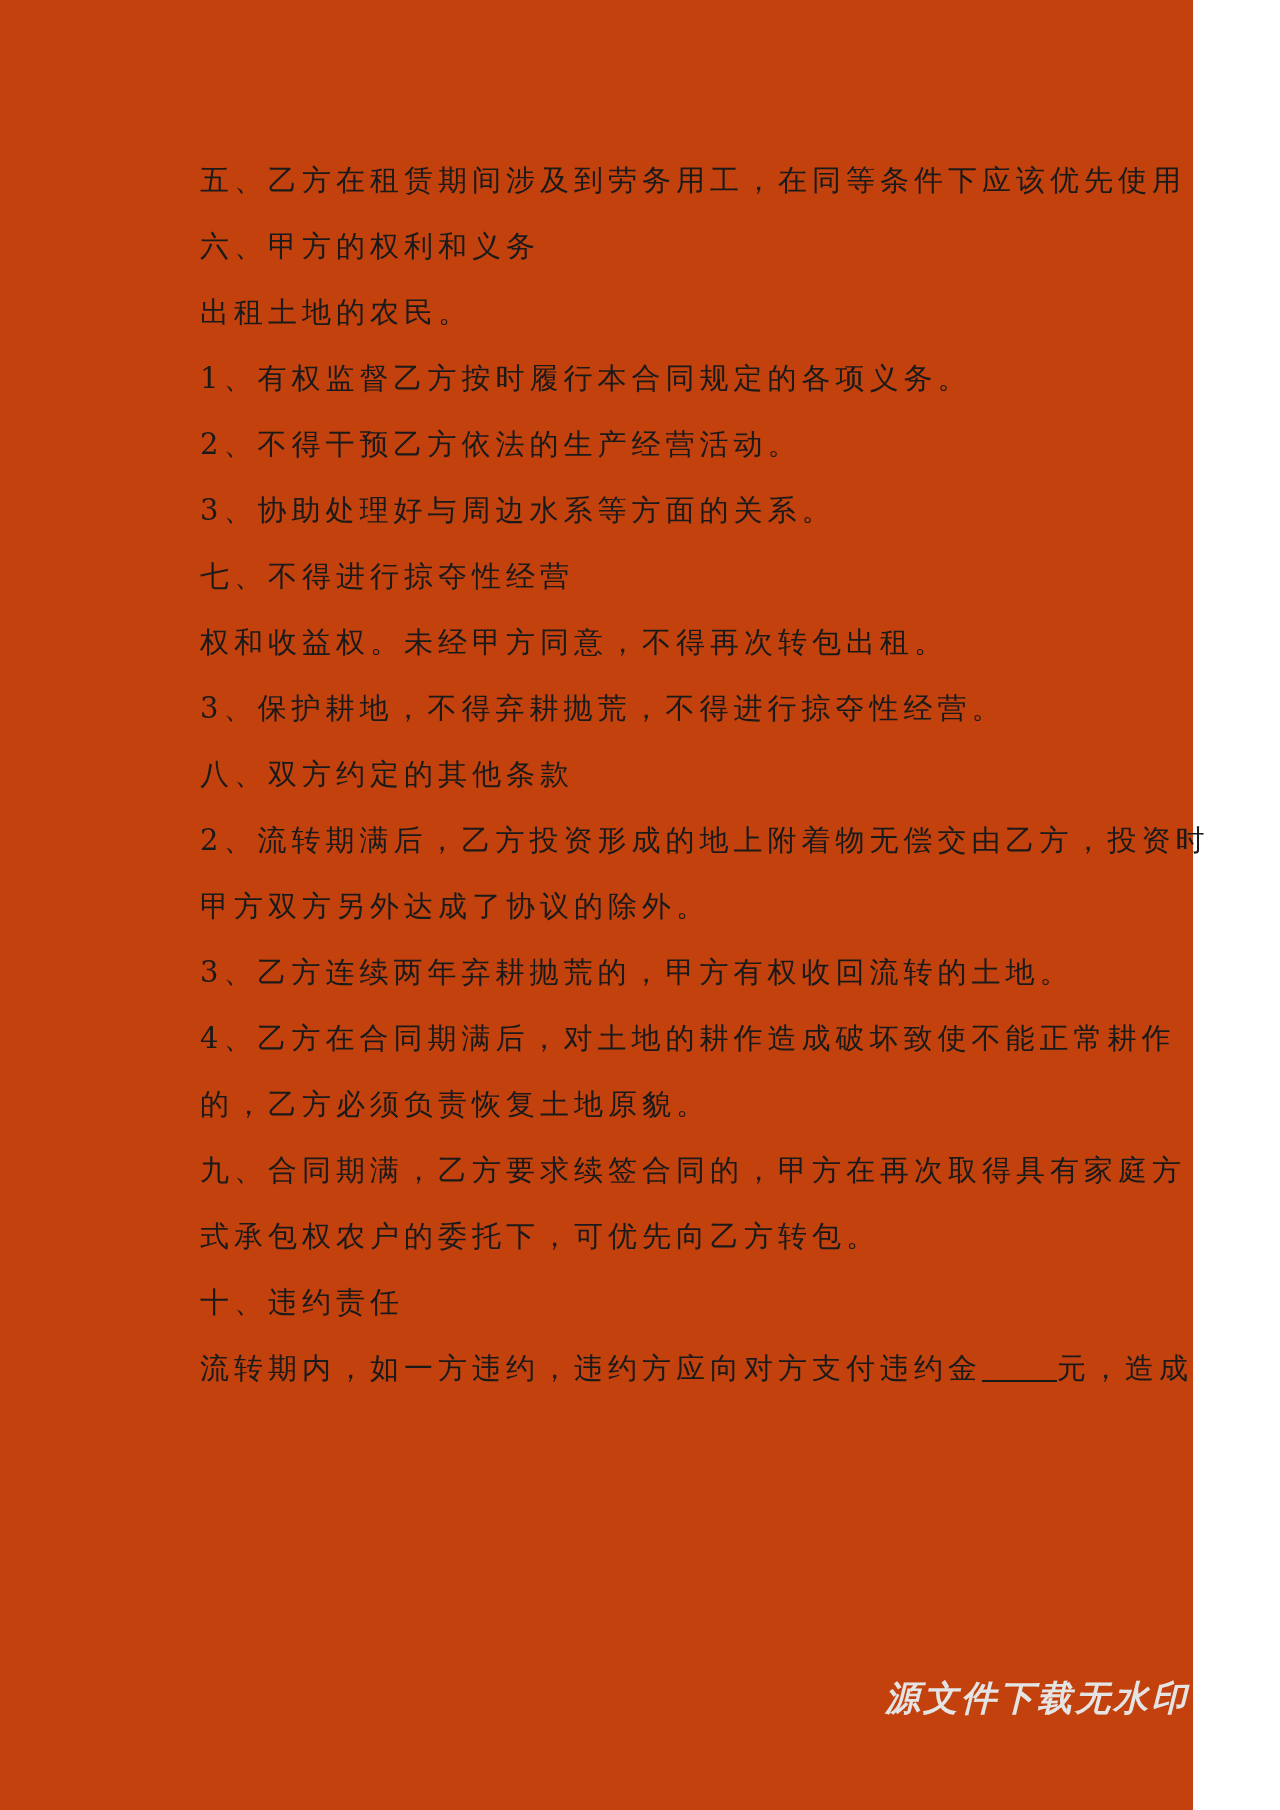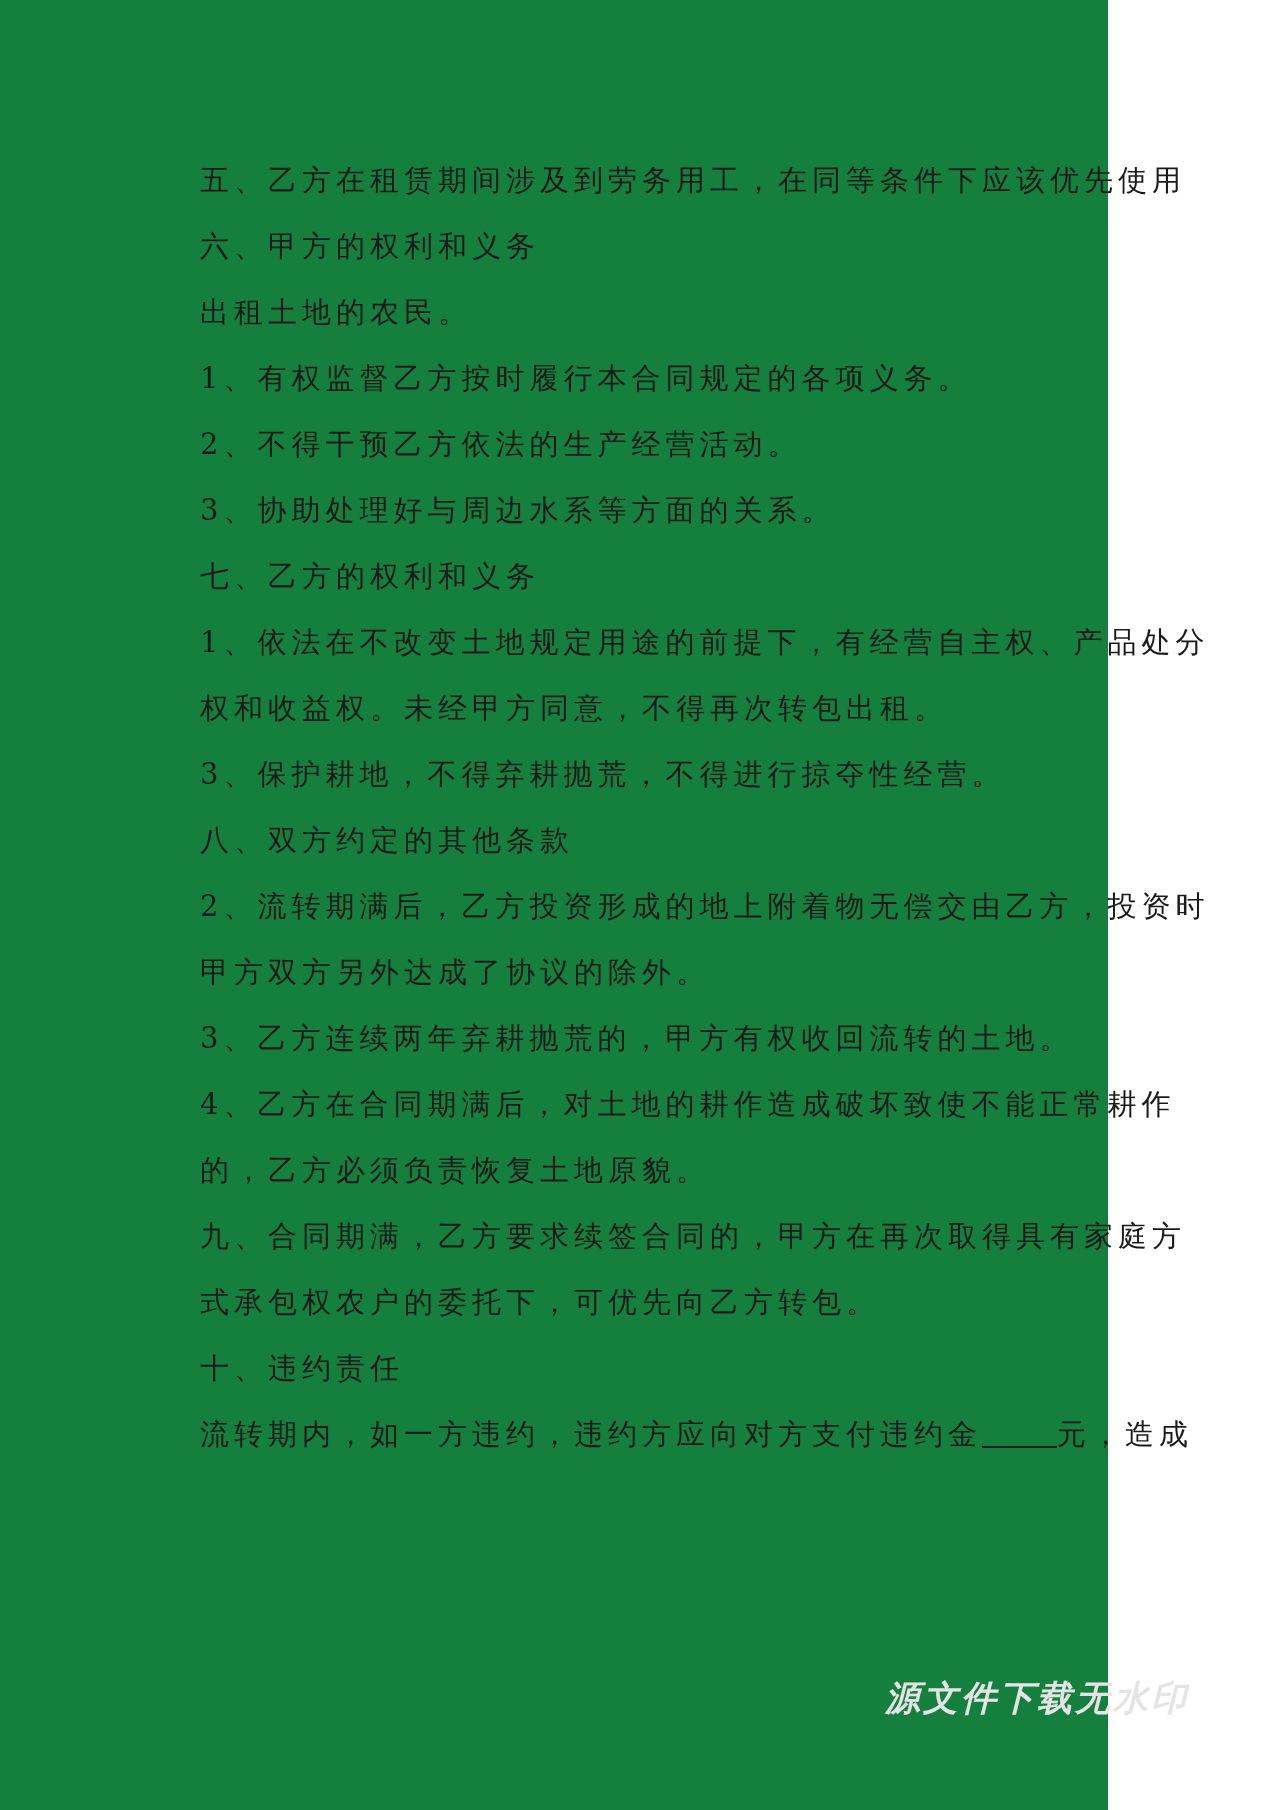--- a/index.html
+++ b/index.html
@@ -1,17 +1,17 @@
 <!DOCTYPE html>
 <html><head>
 <meta charset="utf-8">
 <style>
   html, body { margin: 0; padding: 0; background: #ffffff; }
   body { width: 1280px; height: 1810px; position: relative; overflow: hidden; }
-  .page { position: absolute; left: 0; top: 0; width: 1108px; height: 1810px; background: #15803d; }
+  .page { position: absolute; left: 0; top: 0; width: 1193px; height: 1810px; background: #c2410c; }
   .doc { position: absolute; left: 200px; top: 156px; width: 900px; }
   .line {
     height: 66px; line-height: 48px;
     font-family: "DejaVu Serif", "Liberation Serif", serif;
     font-size: 29px; color: #1a1a1a; letter-spacing: 5px; white-space: nowrap;
   }
   .blank { display: inline-block; width: 75px; border-bottom: 2px solid #1a1a1a; height: 34px; vertical-align: -4px; }
   .wm { position: absolute; font-family: "DejaVu Sans", sans-serif; color: #e4e4e4; font-weight: bold; font-style: italic; white-space: nowrap; user-select: none; }
   .wm-main { left: 885px; top: 1588px; font-size: 66px; letter-spacing: 4px; line-height: 72px; }
   .wm-sub { left: 885px; top: 1678px; font-size: 35px; letter-spacing: 3px; line-height: 40px; }
@@ -20,22 +20,21 @@
 <body>
 
 <div class="page">
   <div class="doc">
     <div class="line">五、乙方在租赁期间涉及到劳务用工，在同等条件下应该优先使用</div>
     <div class="line">六、甲方的权利和义务</div>
     <div class="line">出租土地的农民。</div>
     <div class="line">1、有权监督乙方按时履行本合同规定的各项义务。</div>
     <div class="line">2、不得干预乙方依法的生产经营活动。</div>
     <div class="line">3、协助处理好与周边水系等方面的关系。</div>
-    <div class="line">七、乙方的权利和义务</div>
-    <div class="line">1、依法在不改变土地规定用途的前提下，有经营自主权、产品处分</div>
+    <div class="line">七、不得进行掠夺性经营</div>
     <div class="line">权和收益权。未经甲方同意，不得再次转包出租。</div>
     <div class="line">3、保护耕地，不得弃耕抛荒，不得进行掠夺性经营。</div>
     <div class="line">八、双方约定的其他条款</div>
     <div class="line">2、流转期满后，乙方投资形成的地上附着物无偿交由乙方，投资时</div>
     <div class="line">甲方双方另外达成了协议的除外。</div>
     <div class="line">3、乙方连续两年弃耕抛荒的，甲方有权收回流转的土地。</div>
     <div class="line">4、乙方在合同期满后，对土地的耕作造成破坏致使不能正常耕作</div>
     <div class="line">的，乙方必须负责恢复土地原貌。</div>
     <div class="line">九、合同期满，乙方要求续签合同的，甲方在再次取得具有家庭方</div>
     <div class="line">式承包权农户的委托下，可优先向乙方转包。</div>

